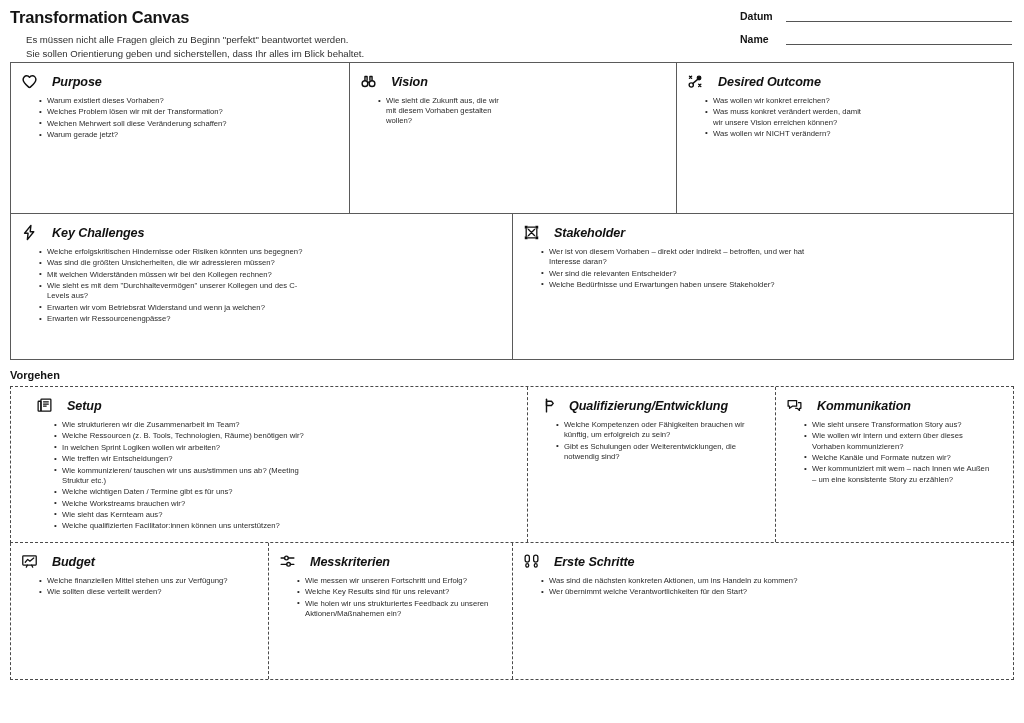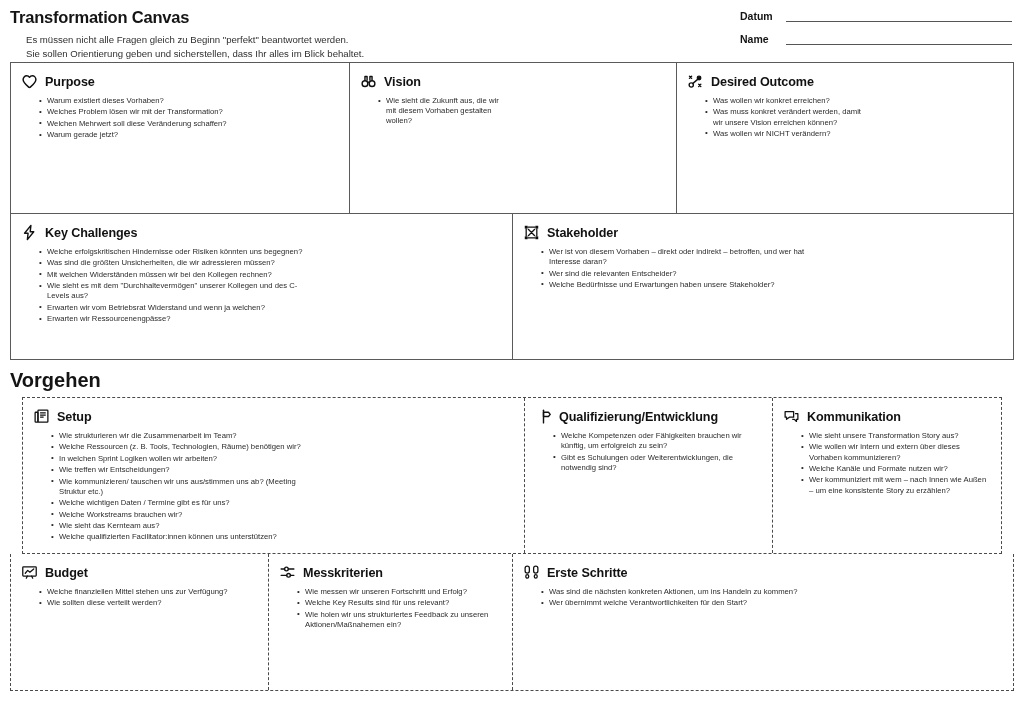--- a/index.html
+++ b/index.html
@@ -55,22 +55,23 @@
     flex: 1;
     border-bottom: 1px solid #555;
     height: 11px;
   }
 
   
   .card { position: relative; padding: 10px 12px 8px 10px; }
   .card-head {
     display: flex;
     align-items: center;
-    gap: 7px;
+    gap: 14px;
     margin-bottom: 6px;
+    font-style: italic;
   }
   .card-title {
     font-size: 12.6px;
     font-weight: bold;
     color: #111;
     letter-spacing: -0.1px;
   }
   .icon { width: 17px; height: 17px; flex: none; display: block; }
   .icon svg { width: 17px; height: 17px; display: block; }
   ul.qs {
@@ -115,30 +116,31 @@
     display: flex;
     height: 146px;
   }
   .block-mid > .card { border-right: 1px solid #5a5a5a; }
   .block-mid > .card:last-child { border-right: none; }
   .col-challenges { width: 502px; flex: none; }
   .col-stakeholder { flex: 1; }
 
   
   .vorgehen-title {
-    font-size: 20px;
+    font-size: 11px;
     font-weight: bold;
     color: #141414;
     margin: 9px 0 5px 10px;
   }
   .block-proc {
-    margin: 0 22px;
+    margin: 0 10px;
     border: 1px dashed #4a4a4a;
     display: flex;
     height: 157px;
+    padding-left: 15px;
   }
   .block-proc > .card { border-right: 1px dashed #4a4a4a; }
   .block-proc > .card:last-child { border-right: none; }
   .col-setup { width: 502px; flex: none; }
   .col-qual  { width: 248px; flex: none; }
   .col-komm  { flex: 1; }
 
   .block-bottom {
     margin: 0 10px;
     border: 1px dashed #4a4a4a;

